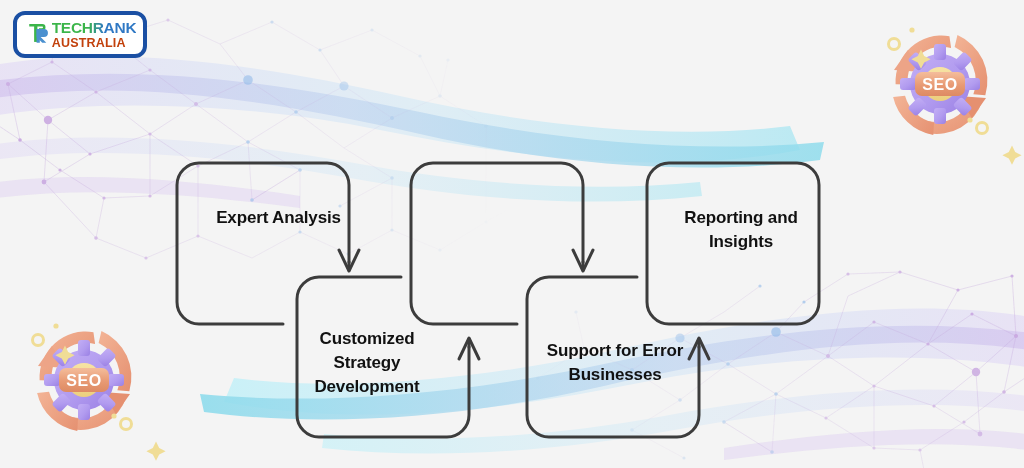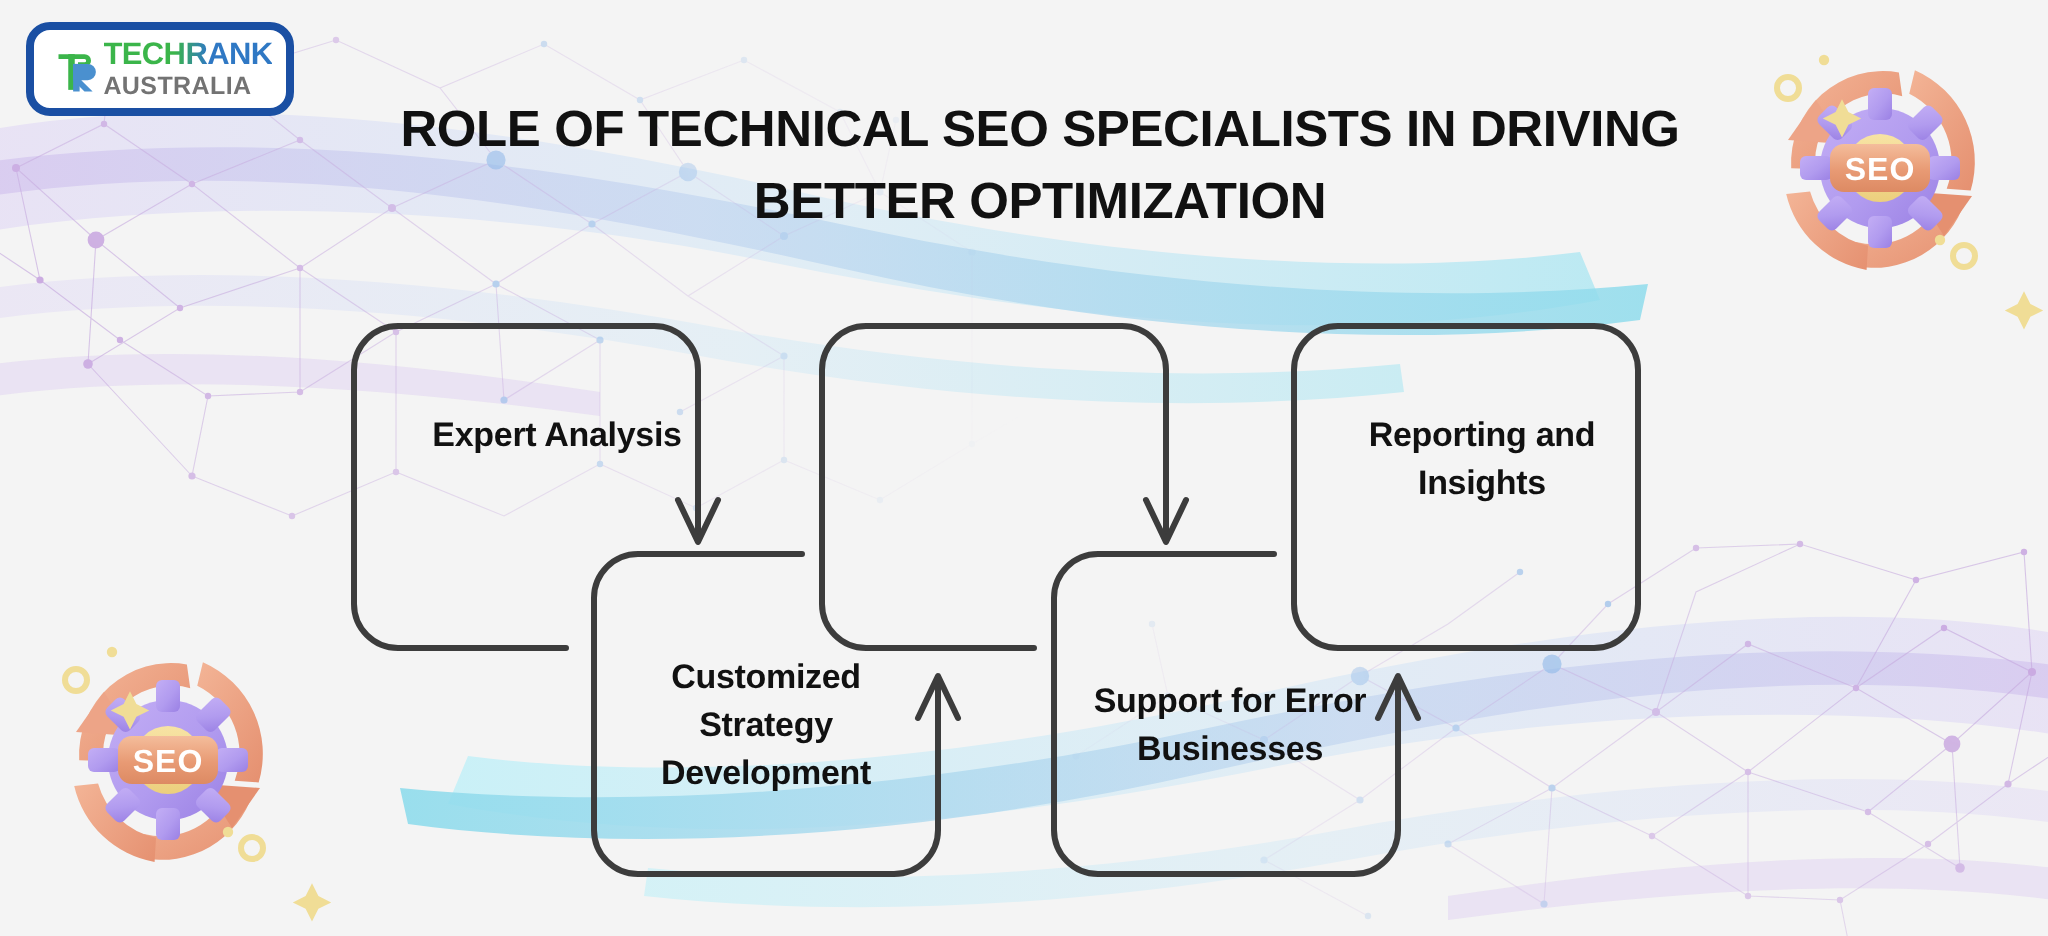--- a/index.html
+++ b/index.html
@@ -26,30 +26,30 @@
   
   #logo {
     position:absolute; left:13px; top:11px;
     width:134px; height:47px;
     background:#ffffff;
     border:4px solid #1a4fa3;
     border-radius:12px;
     z-index:6;
     display:flex; align-items:center; justify-content:center;
   }
-  #logo-inner { display:flex; align-items:flex-end; gap:0; padding-left:2px; }
+  #logo-inner { display:flex; align-items:flex-start; gap:0; padding-left:2px; }
   #logo-mark { width:26px; height:26px; flex:none; }
   #logo-words { display:flex; flex-direction:column; line-height:1; }
   #logo-word-1 {
     font-size:15.5px; font-weight:bold; letter-spacing:-.3px;
     background:linear-gradient(90deg,#3bb54a 0%,#3bb54a 42%,#2f78c4 62%,#2f78c4 100%);
     -webkit-background-clip:text; background-clip:text; color:transparent;
   }
   #logo-word-2 {
-    font-size:12.5px; font-weight:bold; color:#737373;
+    font-size:12.5px; font-weight:bold; color:#c2410c;
     letter-spacing:.2px; margin-top:1px;
   }
 
   
   #title {
     position:absolute; left:180px; top:47px; width:680px;
     z-index:5; text-align:center;
     color:#111111;
     font-weight:bold;
     font-size:25.5px;
@@ -65,21 +65,21 @@
     z-index:4;
     color:#111111;
     font-weight:bold;
     font-size:17px;
     line-height:24px;
     text-align:center;
     letter-spacing:-.15px;
     white-space:pre-line;
   }
   #label-0 { left:177px; top:206px; width:172px;padding-left:31px; }
-  #label-1 { left:313px; top:327px; width:140px; }
+  #label-1 { left:297px; top:327px; width:140px; }
   #label-2 { left:411px; top:194px; width:178px; }
   #label-3 { left:527px; top:339px; width:176px; }
   #label-4 { left:647px; top:206px; width:188px; }
 </style>
 </head>
 <body>
 
 <div id="canvas">
 
   <svg class="bg-svg" viewBox="0 0 1024 468">
@@ -342,24 +342,20 @@
         <path d="M13,11 H22 A5,5 0 0 1 22,21 H18 L25,28 H20 L13,21 Z" fill="#4a90cf"></path>
         <path d="M13,11 H17 V28 H13 Z" fill="#4a90cf"></path>
       </svg>
       <div id="logo-words">
         <span id="logo-word-1">TECHRANK</span>
         <span id="logo-word-2">AUSTRALIA</span>
       </div>
     </div>
   </div>
 
-  <div id="title">
-    <span class="line">ROLE OF TECHNICAL SEO SPECIALISTS IN DRIVING</span>
-    <span class="line">BETTER OPTIMIZATION</span>
-  </div>
 
   <div class="box-label" id="label-0">Expert Analysis</div>
   <div class="box-label" id="label-1">Customized
 Strategy
 Development</div>
   <div class="box-label" id="label-3">Support for Error
 Businesses</div>
   <div class="box-label" id="label-4">Reporting and
 Insights</div>
 

